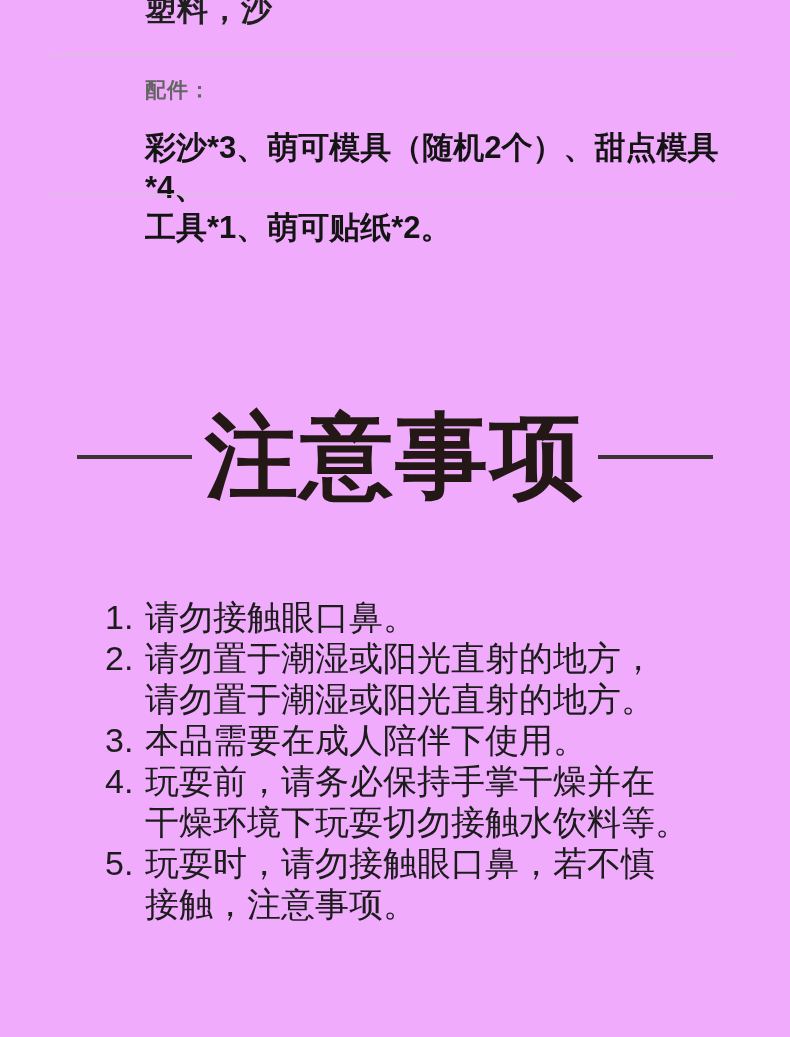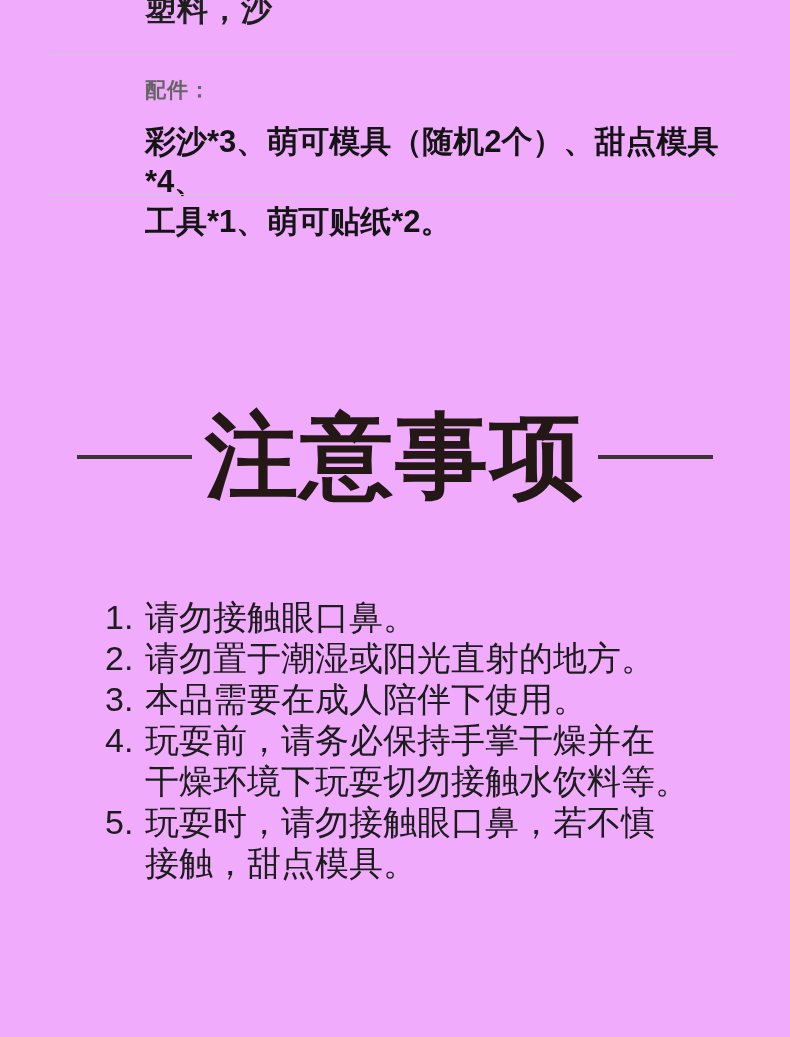--- a/index.html
+++ b/index.html
@@ -42,21 +42,21 @@
     top: 72px;
     font-size: 21px;
     line-height: 36px;
     font-weight: 700;
     color: #646464;
     letter-spacing: 1px;
   }
   .parts-text {
     position: absolute;
     left: 145px;
-    top: 122px;
+    top: 128px;
     width: 600px;
     font-size: 31px;
     line-height: 40px;
     font-weight: 600;
     color: #141414;
   }
 
   
   .notice-heading {
     position: absolute;
@@ -139,20 +139,21 @@
     <div class="notice-item">
       <div class="notice-num">1.</div>
       <div class="notice-lines">
         <div class="notice-line">请勿接触眼口鼻。</div>
       </div>
     </div>
 
     <div class="notice-item">
       <div class="notice-num">2.</div>
       <div class="notice-lines">
+        <div class="notice-line">请勿置于潮湿或阳光直射的地方，</div>
         <div class="notice-line">请勿置于潮湿或阳光直射的地方。</div>
       </div>
     </div>
 
     <div class="notice-item">
       <div class="notice-num">3.</div>
       <div class="notice-lines">
         <div class="notice-line">本品需要在成人陪伴下使用。</div>
       </div>
     </div>
@@ -162,18 +163,18 @@
       <div class="notice-lines">
         <div class="notice-line">玩耍前，请务必保持手掌干燥并在</div>
         <div class="notice-line">干燥环境下玩耍切勿接触水饮料等。</div>
       </div>
     </div>
 
     <div class="notice-item">
       <div class="notice-num">5.</div>
       <div class="notice-lines">
         <div class="notice-line">玩耍时，请勿接触眼口鼻，若不慎</div>
-        <div class="notice-line">接触，甜点模具。</div>
+        <div class="notice-line">接触，注意事项。</div>
       </div>
     </div>
 
   </div>
 </div>
 
 </body></html>

